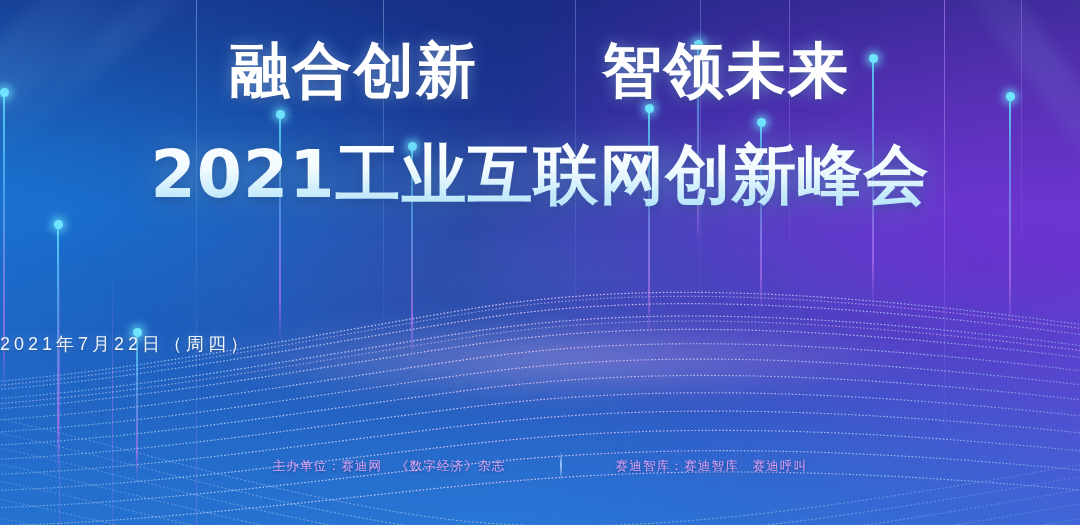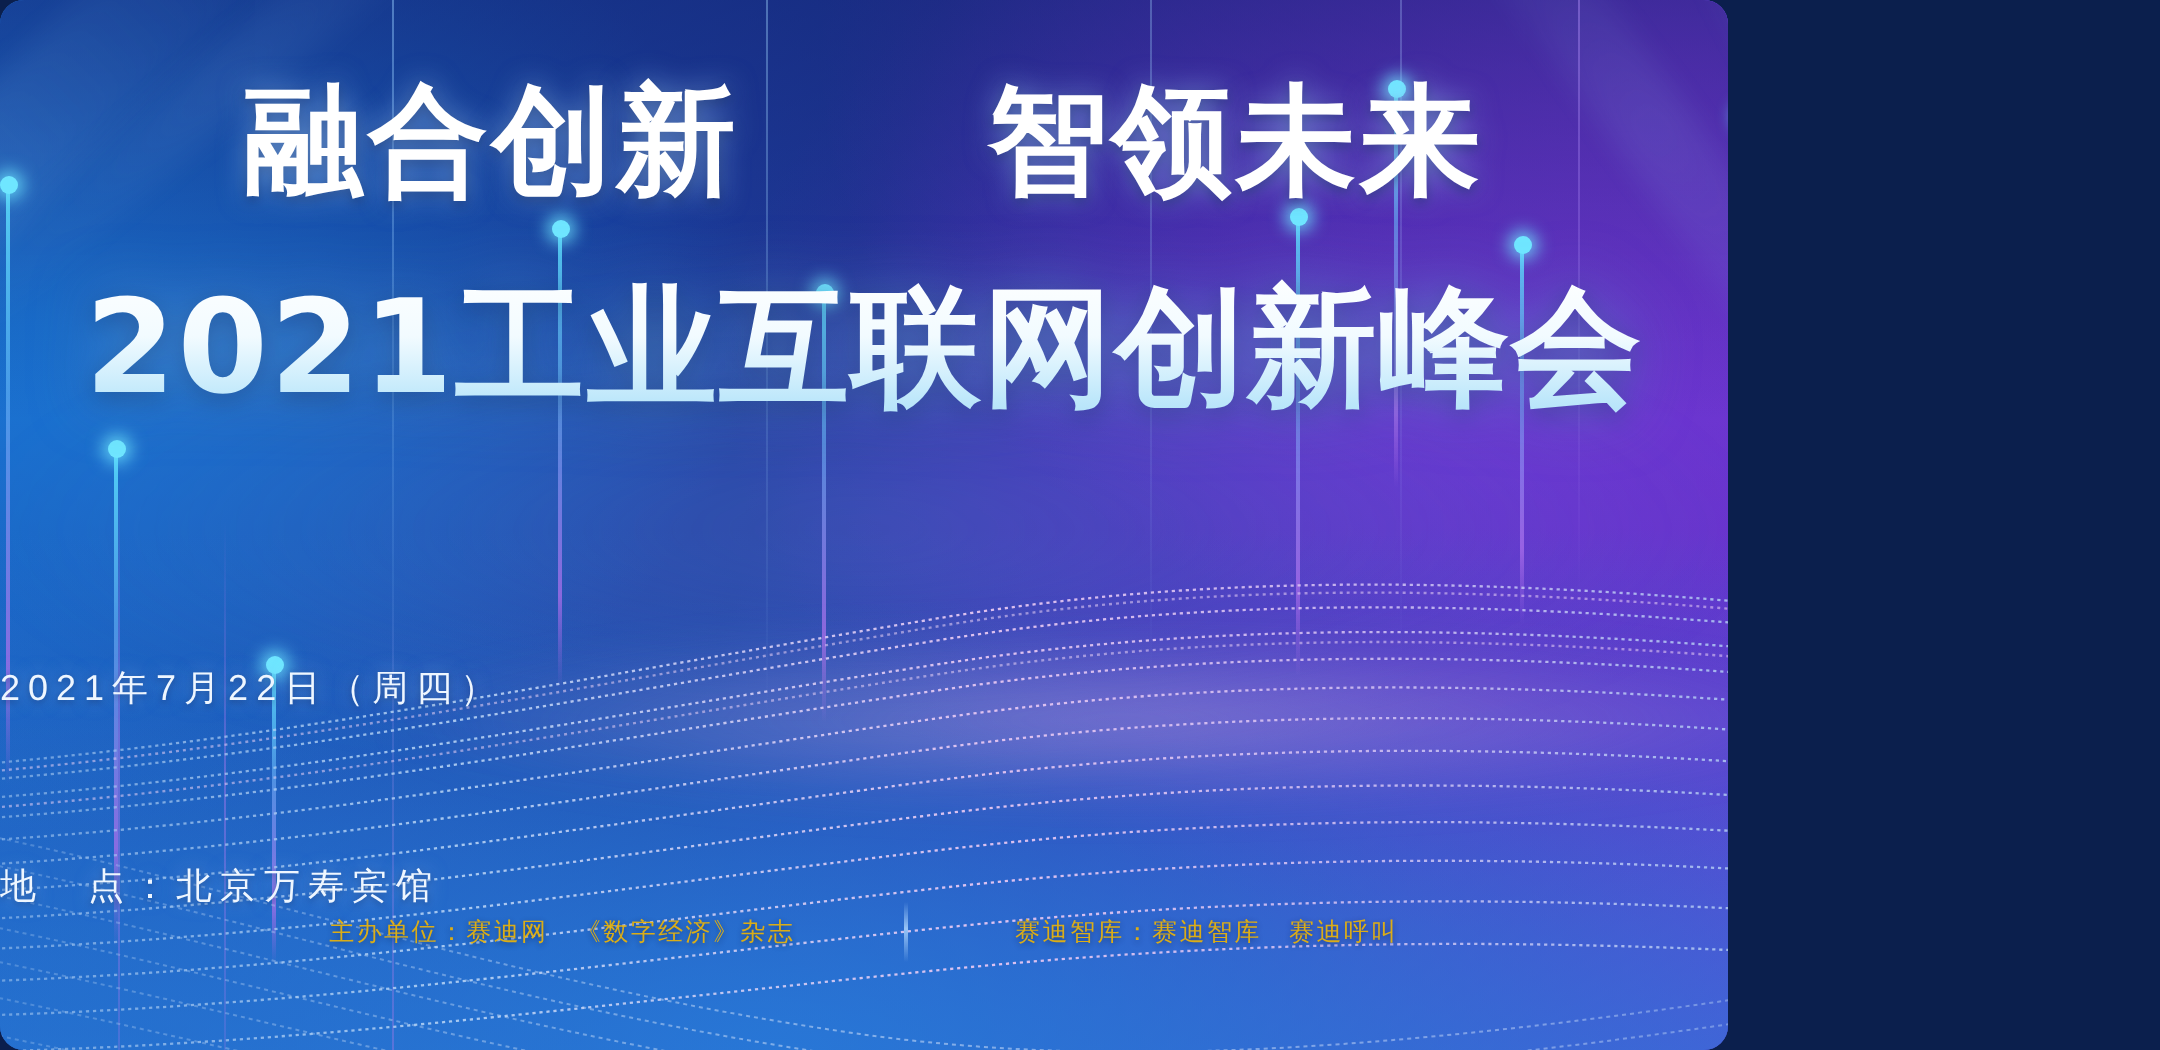--- a/index.html
+++ b/index.html
@@ -2,26 +2,25 @@
 <html><head>
 <meta charset="utf-8">
 <style>
   html, body {
     margin: 0;
     padding: 0;
     background: #0b1f4d;
   }
   #poster {
     position: relative;
-    width: 864px;
+    width: 1080px;
     height: 525px;
     overflow: hidden;
     font-family: "Liberation Sans", "DejaVu Sans", sans-serif;
     background: #1c57b8;
-    border-radius: 12px;
   }
 
   
   .bg-base {
     position: absolute; inset: 0;
     background:
       radial-gradient(ellipse 80% 95% at 97% 6%,  rgba(124,56,216,0.95) 0%, rgba(124,56,216,0.0) 62%),
       radial-gradient(ellipse 70% 80% at 88% 36%, rgba(96,52,206,0.80) 0%, rgba(96,52,206,0.0) 66%),
       radial-gradient(ellipse 60% 70% at 2% 30%,  rgba(26,122,216,0.85) 0%, rgba(26,122,216,0.0) 70%),
       radial-gradient(ellipse 95% 60% at 45% 100%,rgba(35,118,214,0.85) 0%, rgba(35,118,214,0.0) 72%),
@@ -126,21 +125,21 @@
     line-height: 33px;
     letter-spacing: 4px;
     text-shadow: 0 0 9px rgba(150,200,255,0.55), 0 1px 3px rgba(10,30,80,0.5);
     white-space: pre;
   }
 
   .footer {
     position: absolute; bottom: 44px; left: 0; right: 0;
     display: flex; align-items: center; justify-content: center;
     gap: 54px;
-    color: #eab308;
+    color: #f0abfc;
     font-size: 12.5px;
     letter-spacing: 1.2px;
     opacity: 0.92;
     text-shadow: 0 1px 3px rgba(10,30,80,0.6);
     white-space: pre;
   }
   .footer-divider {
     width: 2px; height: 30px;
     background: linear-gradient(180deg, rgba(175,215,255,0.0) 0%, rgba(175,215,255,0.9) 45%, rgba(175,215,255,0.0) 100%);
   }
@@ -233,21 +232,20 @@
       <path d="M -20,122 C 150,108 300,76 470,48 C 640,20 820,28 1100,66"></path>
       <path d="M -20,140 C 150,128 300,98 470,72 C 640,46 820,52 1100,88"></path>
     </g>
   </svg>
 
   <div class="tagline">融合创新　　智领未来</div>
   <div class="maintitle">2021工业互联网创新峰会</div>
 
   <div class="eventinfo">
     <div>2021年7月22日（周四）</div>
-    <div>地　点：北京万寿宾馆</div>
   </div>
 
   <div class="footer">
     <span>主办单位：赛迪网　《数字经济》杂志</span>
     <span class="footer-divider"></span>
     <span>赛迪智库：赛迪智库　赛迪呼叫</span>
   </div>
 
 </div>
 

